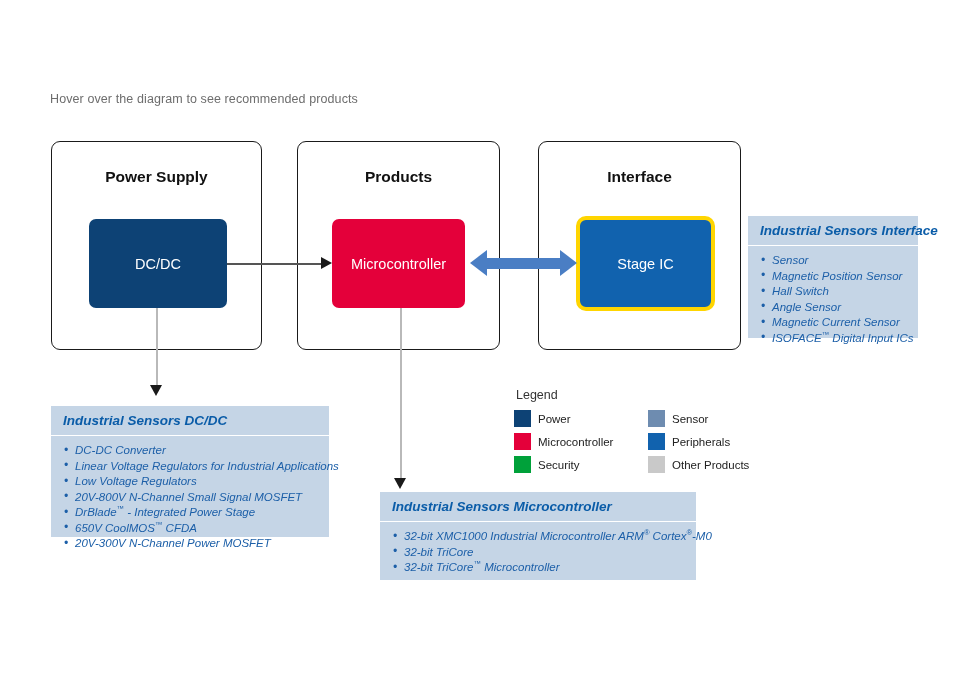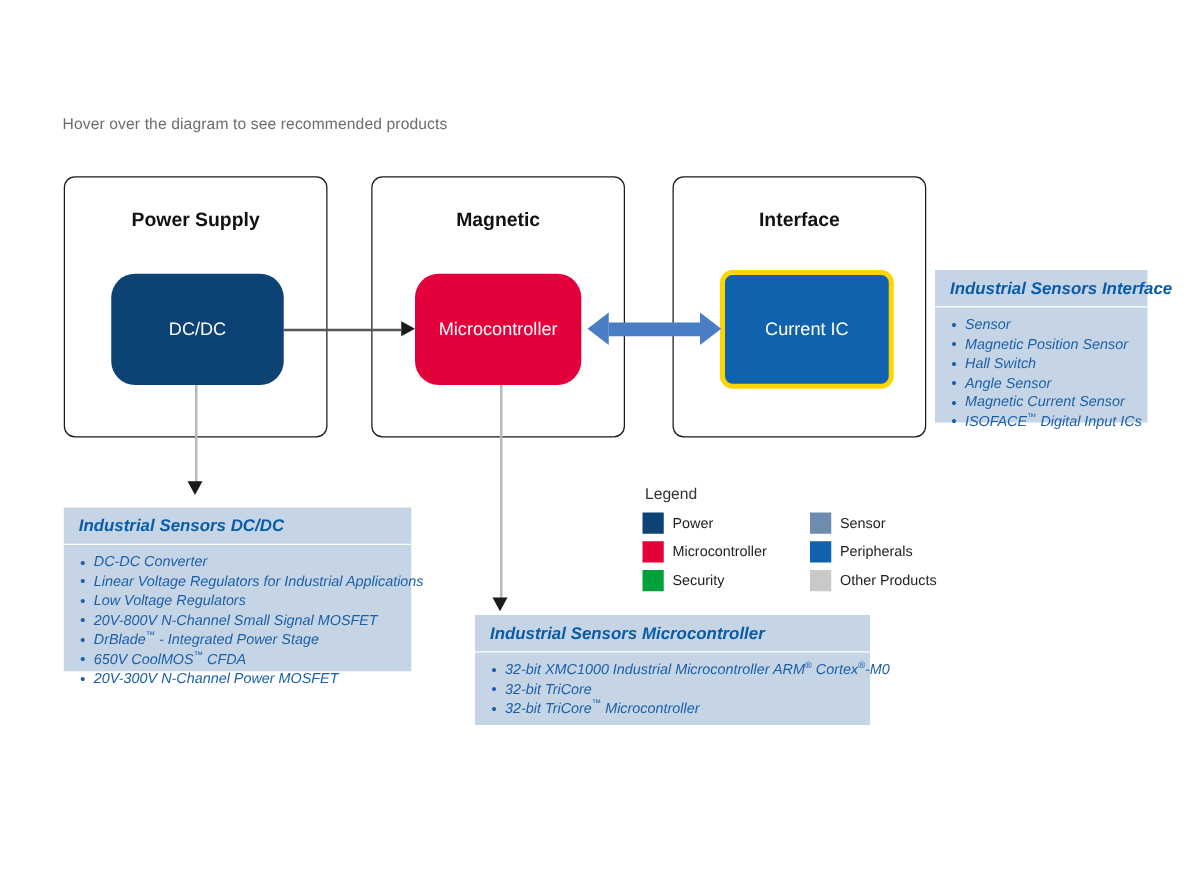--- a/index.html
+++ b/index.html
@@ -42,21 +42,21 @@
     top: 26px;
     text-align: center;
     font-size: 15.5px;
     font-weight: bold;
     color: #111111;
   }
 
   
   .block {
     position: absolute;
-    border-radius: 19px;
+    border-radius: 7px;
     display: flex;
     align-items: center;
     justify-content: center;
     color: #ffffff;
     font-size: 14.5px;
     box-sizing: border-box;
     z-index: 5;
   }
   .block.highlight {
     border: 4px solid #ffd500;
@@ -194,31 +194,31 @@
 <div class="hint">Hover over the diagram to see recommended products</div>
 
 <div class="stage" style="left:51px; top:141px; width:211px; height:209px;">
   <div class="stage-title">Power Supply</div>
 </div>
 <div class="block" style="left:89px; top:219px; width:138px; height:89px; background:#0d4275;">
   <span>DC/DC</span>
 </div>
 
 <div class="stage" style="left:297px; top:141px; width:203px; height:209px;">
-  <div class="stage-title">Magnetic</div>
+  <div class="stage-title">Products</div>
 </div>
 <div class="block" style="left:332px; top:219px; width:133px; height:89px; background:#e4003a;">
   <span>Microcontroller</span>
 </div>
 
 <div class="stage" style="left:538px; top:141px; width:203px; height:209px;">
   <div class="stage-title">Interface</div>
 </div>
 <div class="block highlight" style="left:576px; top:216px; width:139px; height:95px; background:#1162ae;">
-  <span>Current IC</span>
+  <span>Stage IC</span>
 </div>
 
 <div class="hline" style="left:227px; top:263px; width:94px;"></div>
 <div class="hhead" style="left:321px; top:257px;"></div>
 
 <div class="dbl-shaft" style="left:487px; top:258px; width:73px;"></div>
 <div class="dbl-head left" style="left:470px; top:250px;"></div>
 <div class="dbl-head right" style="left:560px; top:250px;"></div>
 
 <div class="vline" style="left:156px; top:308px; width:2px; height:79px;"></div>

